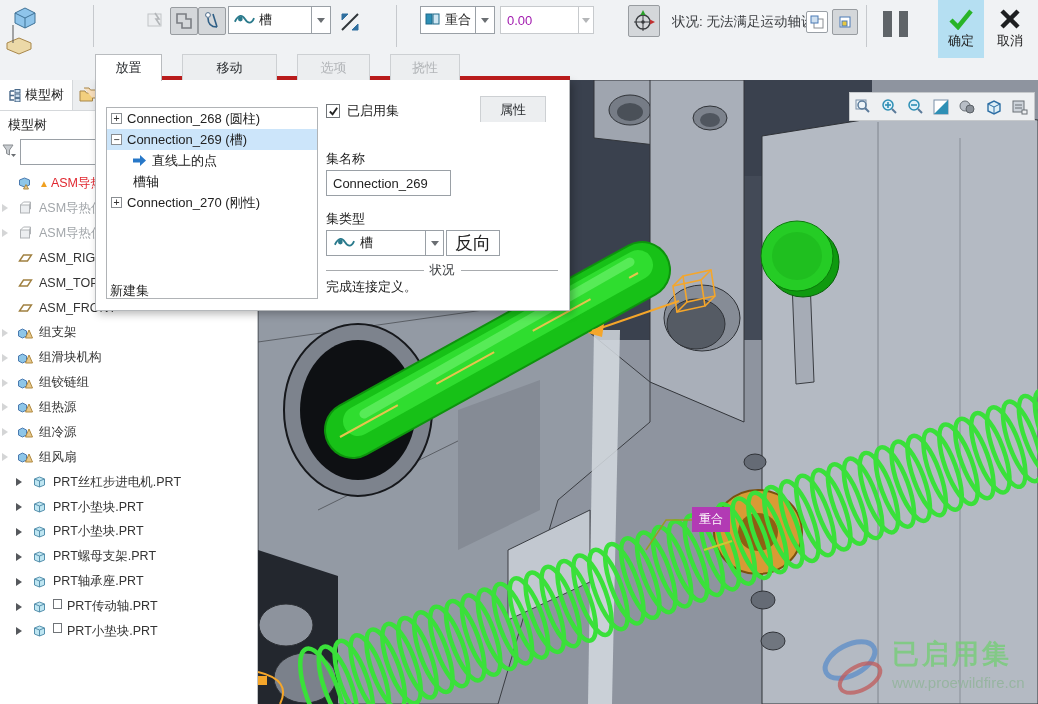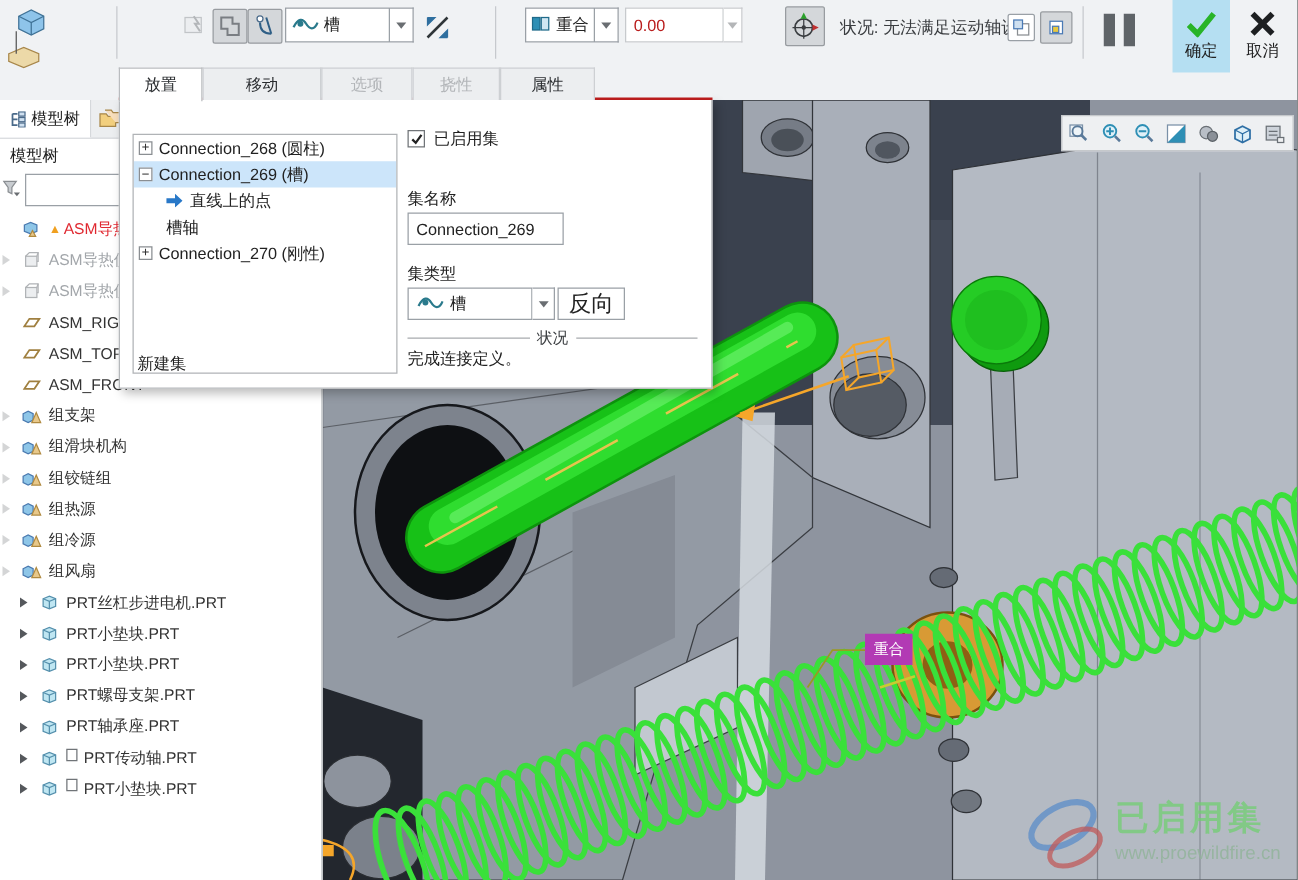--- a/index.html
+++ b/index.html
@@ -14,30 +14,30 @@
         display:flex;align-items:center;justify-content:center;box-sizing:border-box;border-radius:2px;}
   .tbtn.toggled{background:#d4d7da;border-color:#989ca0;}
   .tbtn.disabled{opacity:.45;}
   .combo{position:absolute;top:6px;height:28px;background:#fff;border:1px solid #9aa0a6;
          box-sizing:border-box;display:flex;align-items:center;padding:0 4px;gap:4px;font-size:13px;color:#222;}
   .combo-arrow{position:absolute;top:6px;height:28px;width:19px;background:#fff;border:1px solid #9aa0a6;
          border-left:none;box-sizing:border-box;display:flex;align-items:center;justify-content:center;}
   .caret{width:0;height:0;border-left:4px solid transparent;border-right:4px solid transparent;
          border-top:5px solid #6a6e72;}
   .dim-input{position:absolute;top:6px;height:28px;background:#fff;border:1px solid #c7cacd;
-         box-sizing:border-box;display:flex;align-items:center;padding:0 6px;font-size:13px;color:#b91c1c;}
+         box-sizing:border-box;display:flex;align-items:center;padding:0 6px;font-size:13px;color:#a21caf;}
   .status-txt{position:absolute;top:13px;font-size:13.5px;color:#3a3d40;}
   .okblock{position:absolute;top:0;height:58px;display:flex;flex-direction:column;align-items:center;
            justify-content:center;font-size:13px;color:#222;gap:2px;}
   .okblock.hl{background:#b5dff2;}
   .pausebtn{position:absolute;display:flex;gap:7px;align-items:center;justify-content:center;}
   .pbar{width:9px;height:26px;background:#5f6468;}
   
   .tabstrip{position:absolute;left:95px;top:54px;width:475px;height:26px;z-index:21;display:flex;
-            border-bottom:2px solid #b91c1c;background:#f0f2f4;box-sizing:border-box;}
+            border-bottom:4px solid #b91c1c;background:#f0f2f4;box-sizing:border-box;gap:20px;}
   .tab{height:26px;box-sizing:border-box;display:flex;align-items:center;justify-content:center;
        font-size:13px;color:#2a2d30;border:1px solid #cdd0d3;border-bottom:none;background:#eceef0;}
   .tab.active{background:#fff;border-color:#b9bcbf;position:relative;z-index:2;height:27px;}
   .tab.disabled{color:#b2b5b8;}
   
   .panel{position:absolute;left:95px;top:80px;width:475px;height:231px;background:#fff;z-index:20;
          border:1px solid #b5b8bb;border-top:none;box-sizing:border-box;box-shadow:3px 3px 8px rgba(0,0,0,.28);
          font-size:13px;color:#222;}
   .ptree{position:absolute;left:10px;top:27px;width:212px;height:192px;border:1px solid #b0b3b6;
          box-sizing:border-box;overflow:hidden;}
@@ -212,21 +212,21 @@
         </svg>
       <span>取消</span>
     </span>
   </div>
 
   <div class="tabstrip" id="tabstrip">
       <span class="tab active" style="width: 67px;">放置</span>
       <span class="tab" style="width: 95px;">移动</span>
       <span class="tab disabled" style="width: 73px;">选项</span>
       <span class="tab disabled" style="width: 70px;">挠性</span>
-      <span class="tab" style="width: 76px;">属性</span>
+      <span class="tab" style="width: 66px; margin-top: 42px;">属性</span>
     </div>
 
   <div class="sidebar">
     <div class="sb-tabs">
       <span class="sb-tab1">
         <svg width="13" height="13" viewBox="0 0 13 13">
             <path d="M2,2 H6 M2,2 V11 H6 M2,6.5 H6" stroke="#4a6a8a" fill="none" stroke-width="1.4"></path>
             <rect x="7" y="0.5" width="5" height="3.4" fill="#cfe0f0" stroke="#4a6a8a"></rect>
             <rect x="7" y="5" width="5" height="3.4" fill="#cfe0f0" stroke="#4a6a8a"></rect>
             <rect x="7" y="9.4" width="5" height="3.4" fill="#cfe0f0" stroke="#4a6a8a"></rect>

